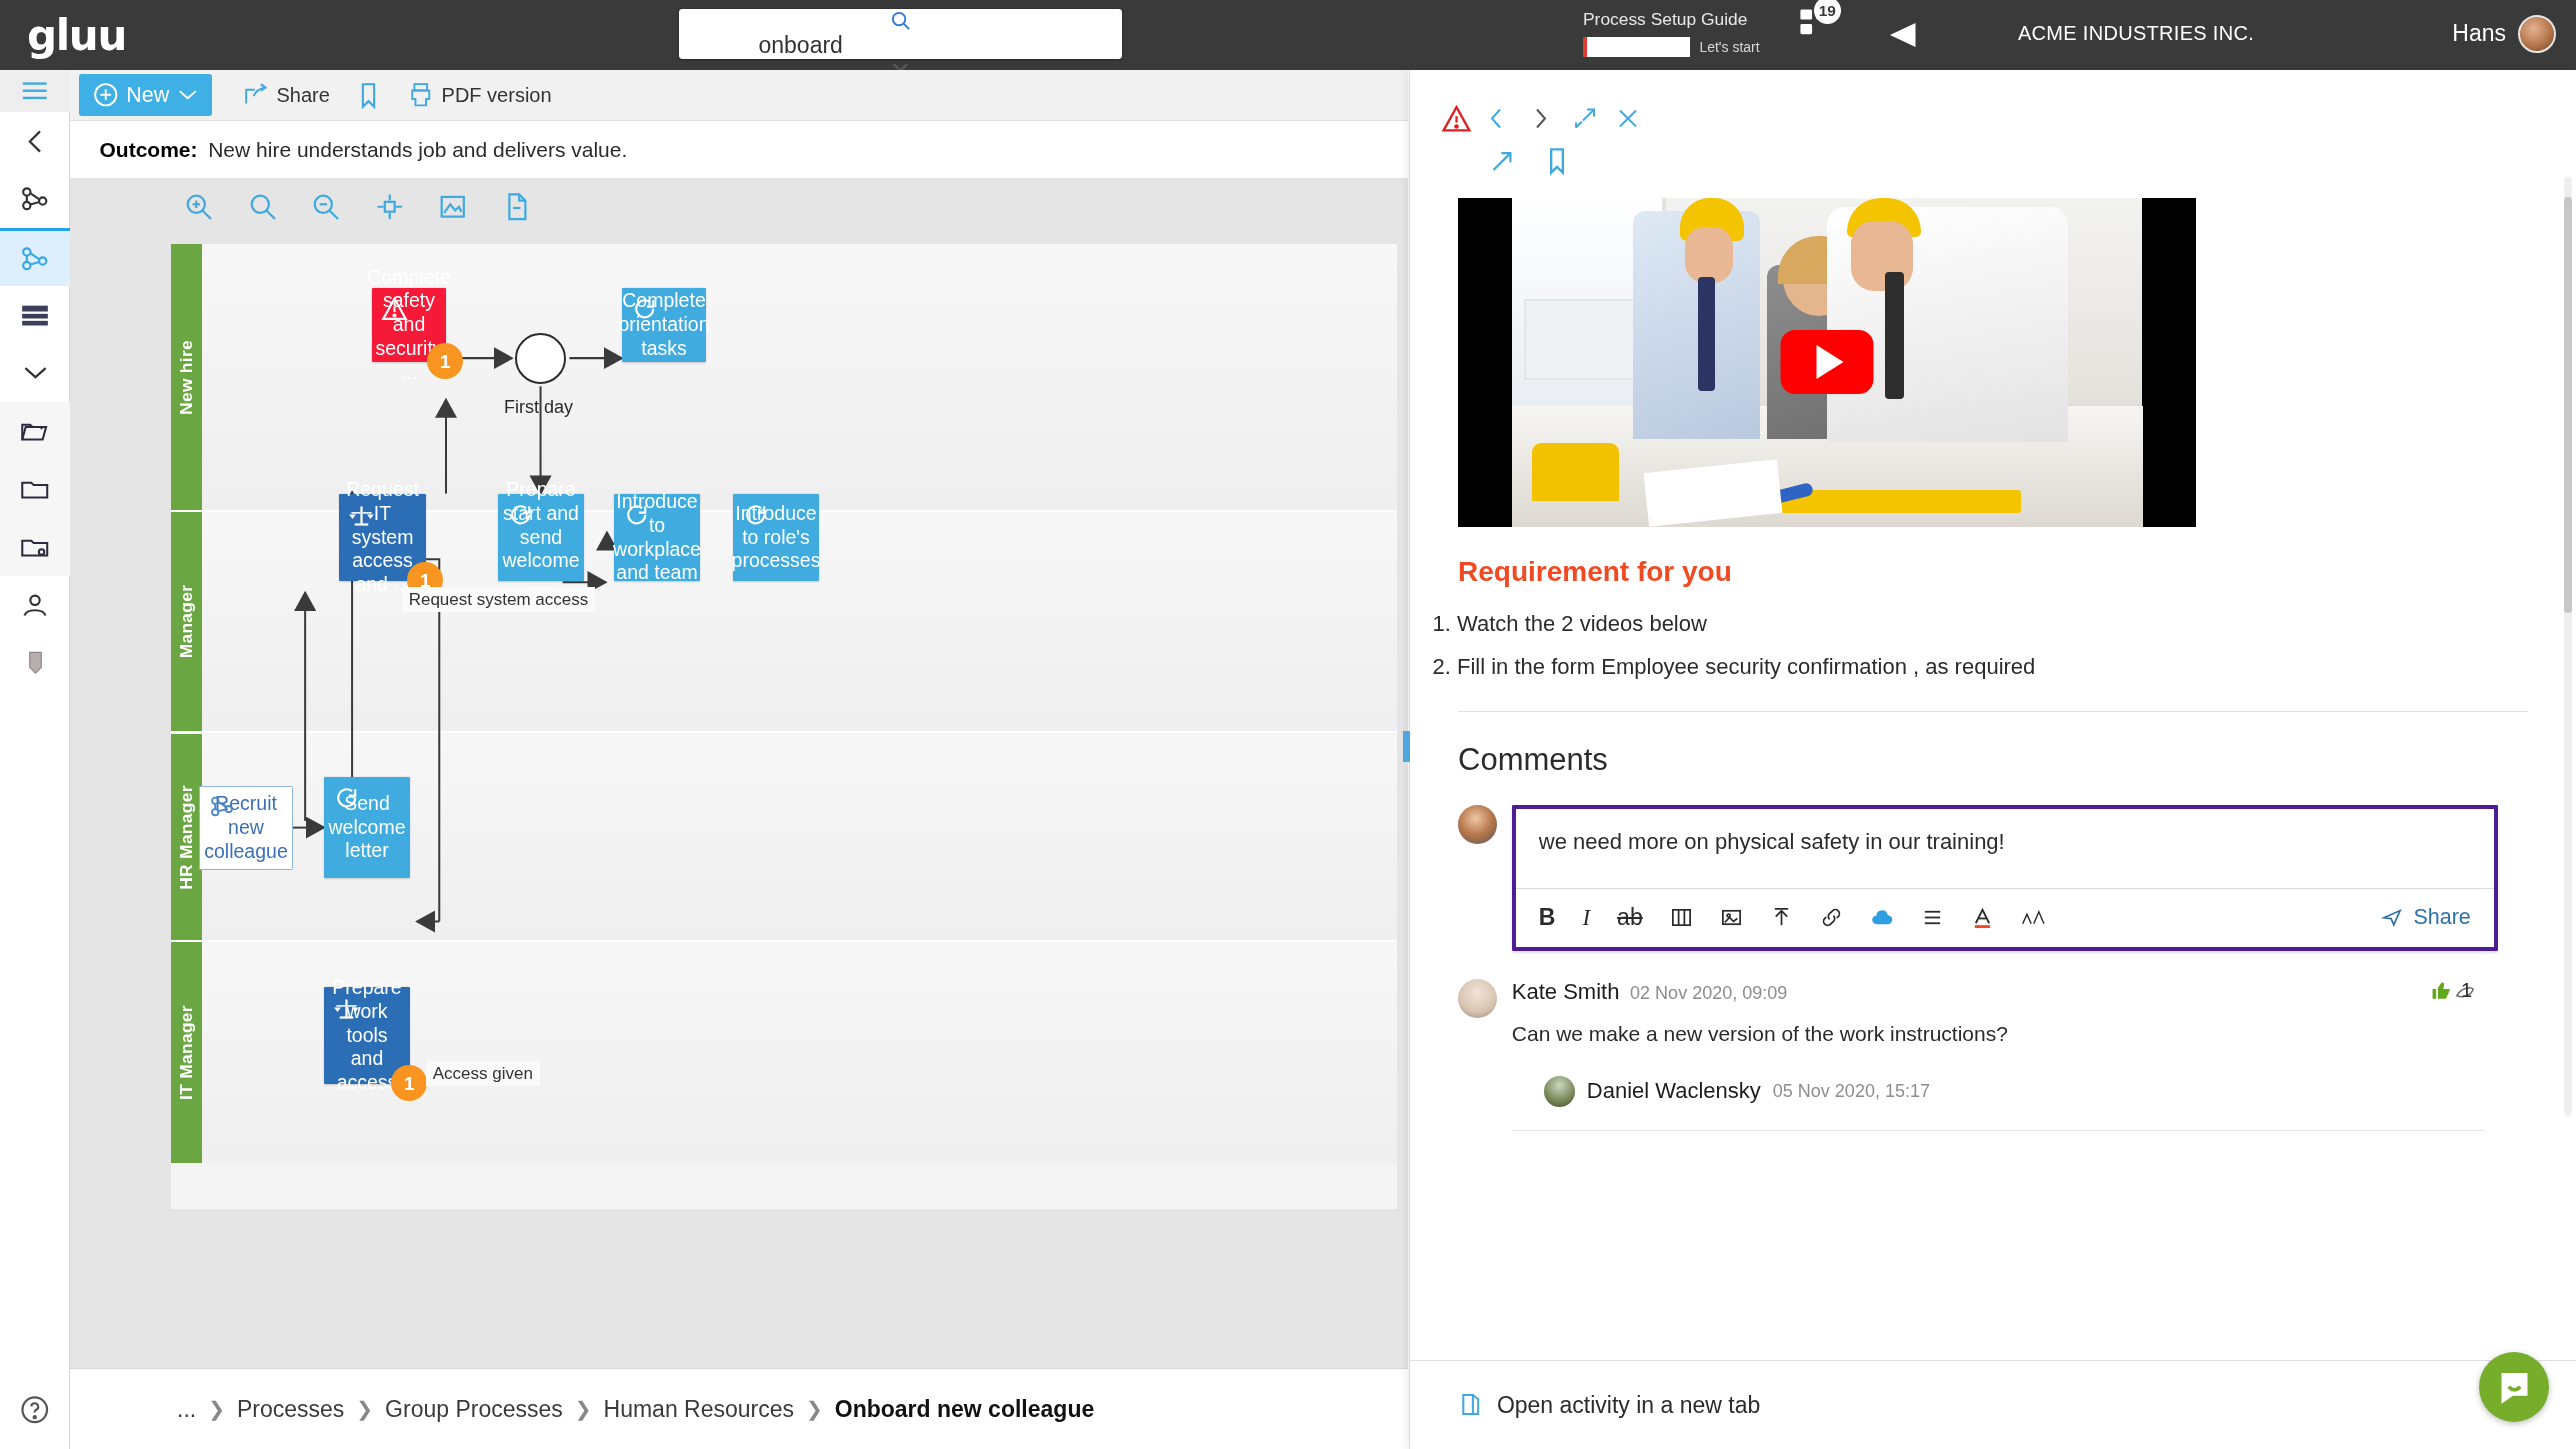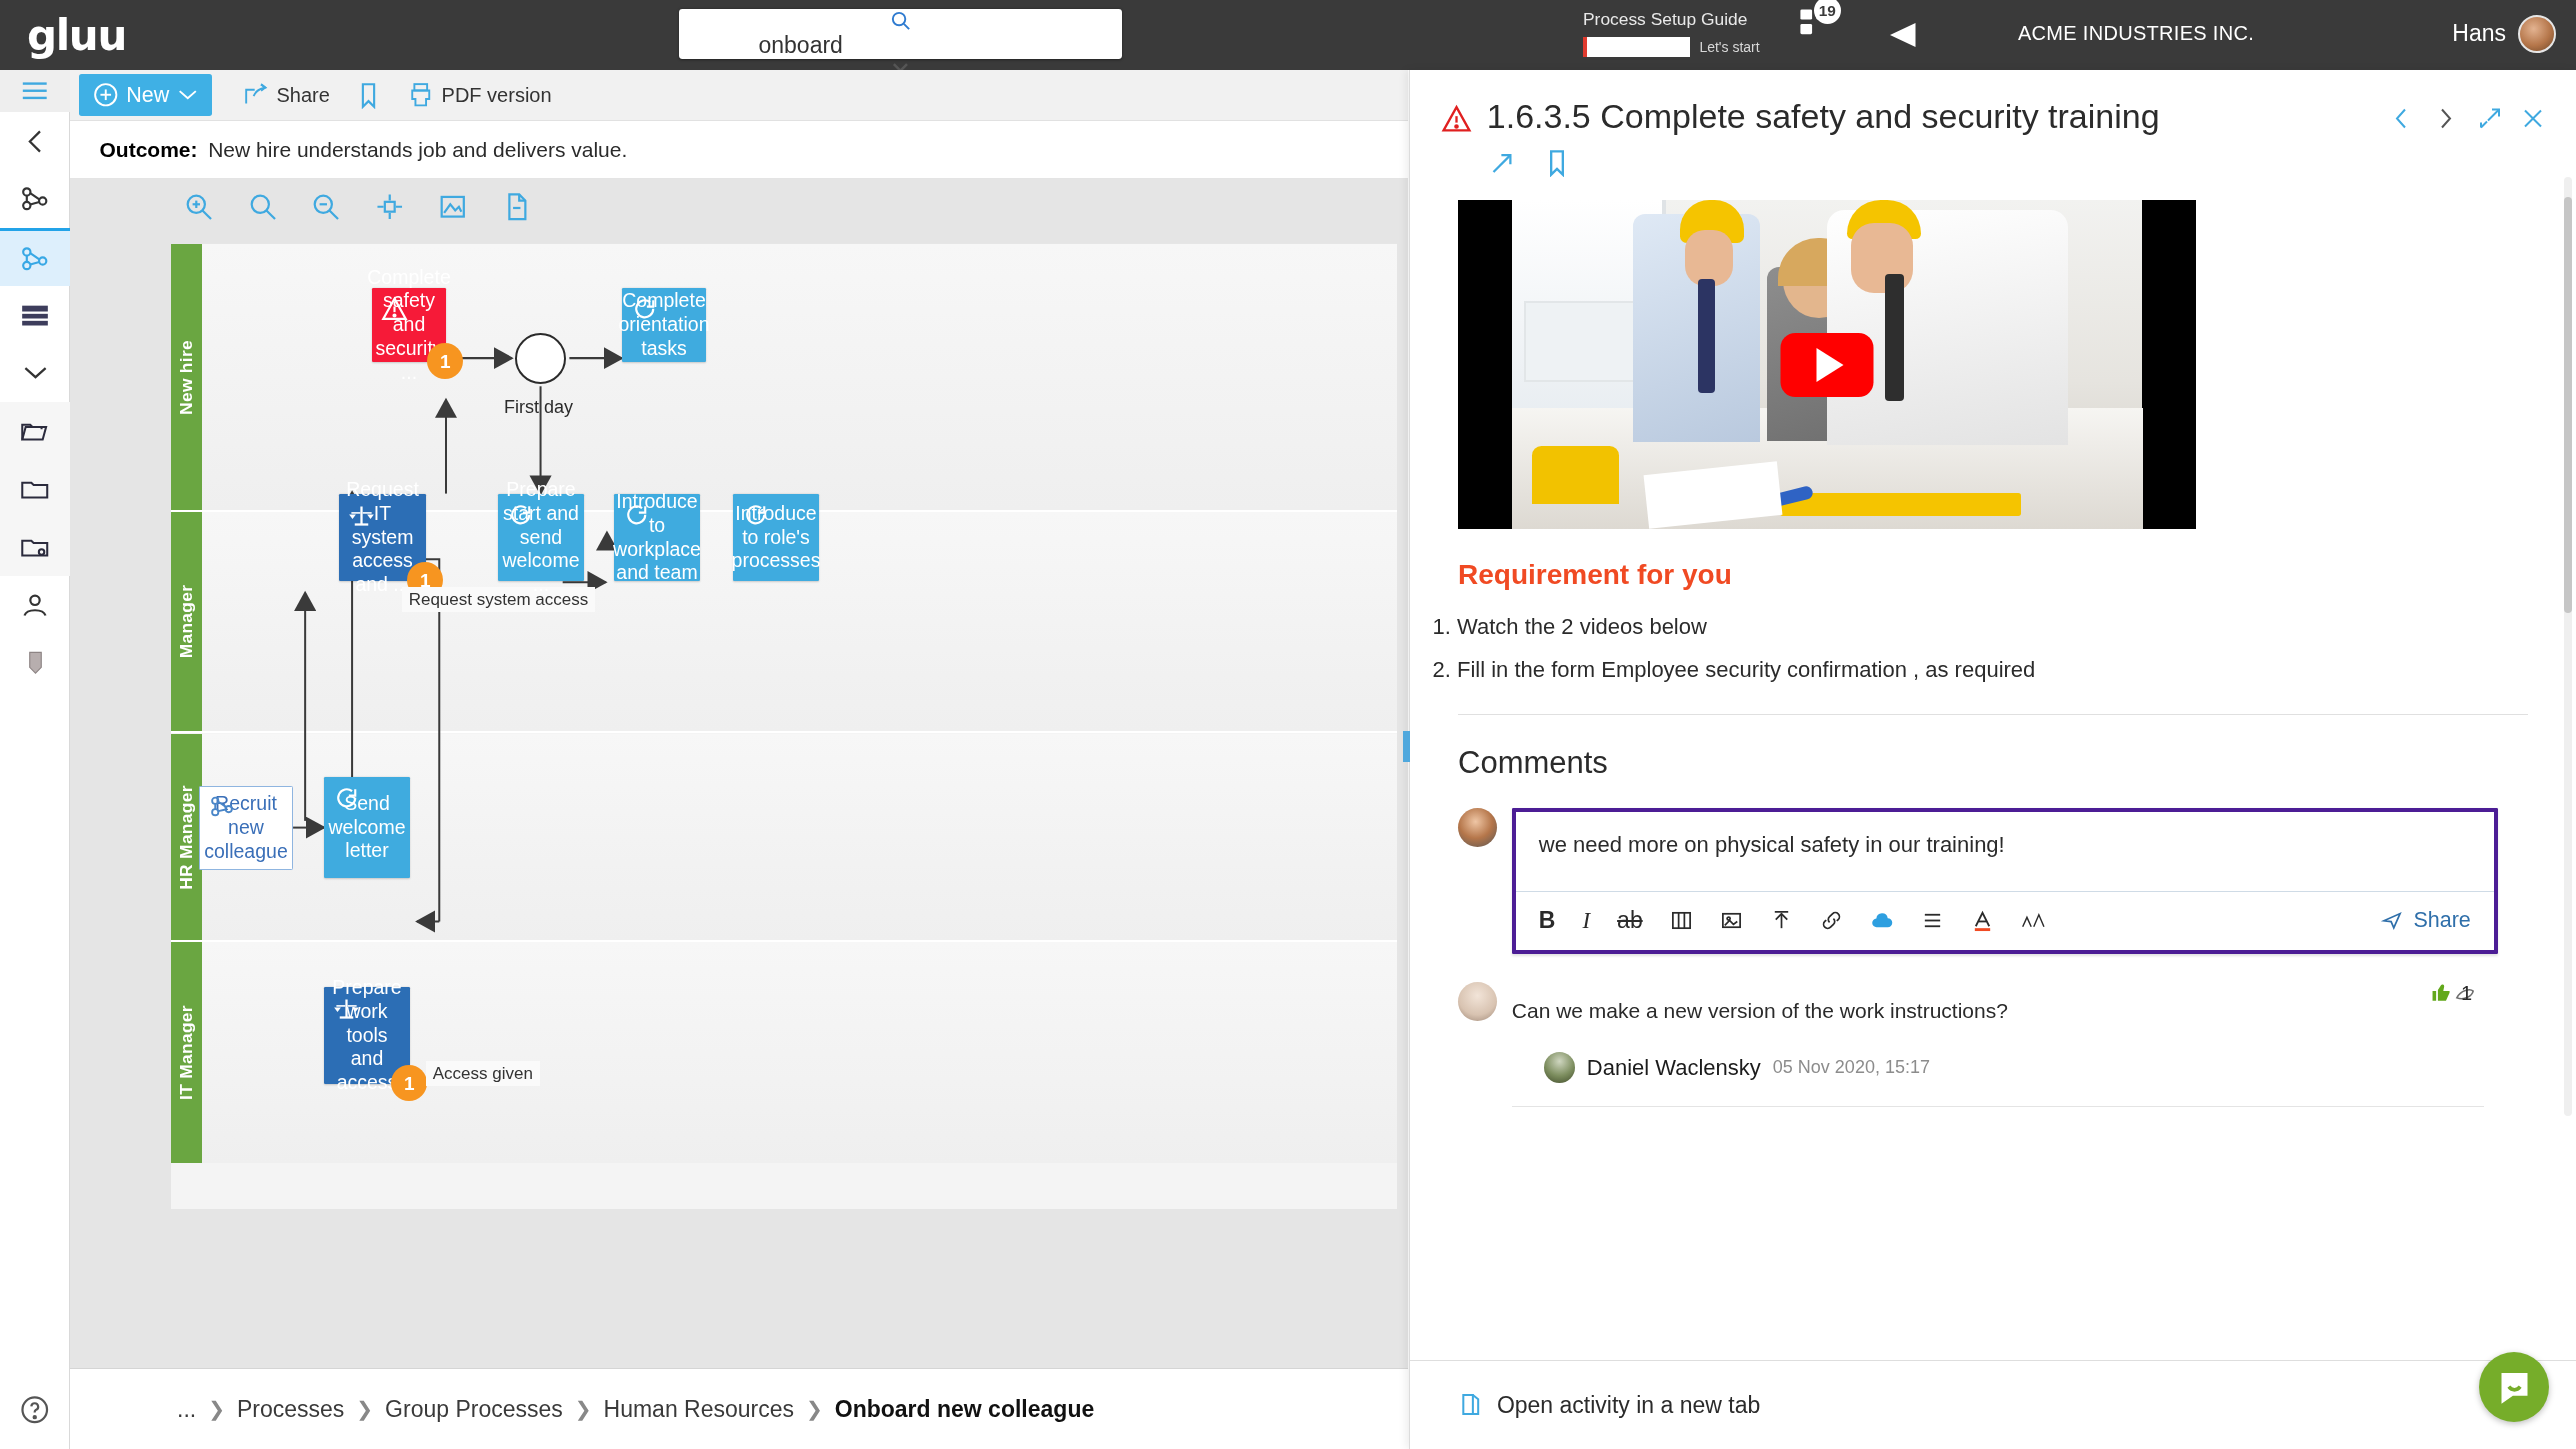--- a/index.html
+++ b/index.html
@@ -658,21 +658,20 @@
 
     <div class="panel-head">
       <div class="panel-title-row">
         <span class="warn-tri">
           <svg viewBox="0 0 24 22" width="31" height="29.5" fill="none" stroke="#e02020" stroke-width="1.8">
             <path d="M12 2 L22 20 H2 Z"></path>
               <line x1="12" y1="9" x2="12" y2="14"></line>
             <circle cx="12" cy="17" r="0.9" fill="#e02020"></circle>
             </svg>
         </span>
-        <div class="panel-title">1.6.3.5 Complete safety and security training</div>
         <div class="panel-nav">
           <span class="pnav">
             <svg viewBox="0 0 20 24" width="20" height="27" fill="none" stroke="#3fa9e0" stroke-width="2">
               <polyline points="13,3 5,12 13,21"></polyline>
               </svg>
           </span>
           <span class="pnav">
             <svg viewBox="0 0 20 24" width="20" height="27" fill="none" stroke="#555" stroke-width="2">
               <polyline points="7,3 15,12 7,21"></polyline>
               </svg>
@@ -818,20 +817,24 @@
     </div>
 
     <div class="comment">
       <span class="av a2"></span>
       <div class="c-body">
         <span class="c-pin">
           <svg viewBox="0 0 24 20" width="23" height="20" fill="none" stroke="#6f6f6f" stroke-width="1.7">
             <path d="M4 14 C8 6 18 4 21 7 C20 12 12 17 4 14 Z"></path>
             </svg>
         </span>
+        <div class="c-head">
+          <span class="c-name">Kate Smith</span>
+          <span class="c-time">02 Nov 2020, 09:09</span>
+        </div>
         <div class="c-text">Can we make a new version of the work instructions?</div>
 
         <div class="reply">
           <span class="av a3 a3s"></span>
           <span class="c-name">Daniel Waclensky</span>
           <span class="c-time">05 Nov 2020, 15:17</span>
           <span class="like">
             <svg viewBox="0 0 24 24" width="23" height="21.5" fill="#62a81b">
               <path d="M2 21 h4 V10 H2 Z M8 21 h9 l4 -9 v-2 h-7 l1 -5 a2 2 0 0 0 -3.6 -1.4 L8 9 Z"></path>
               </svg>

